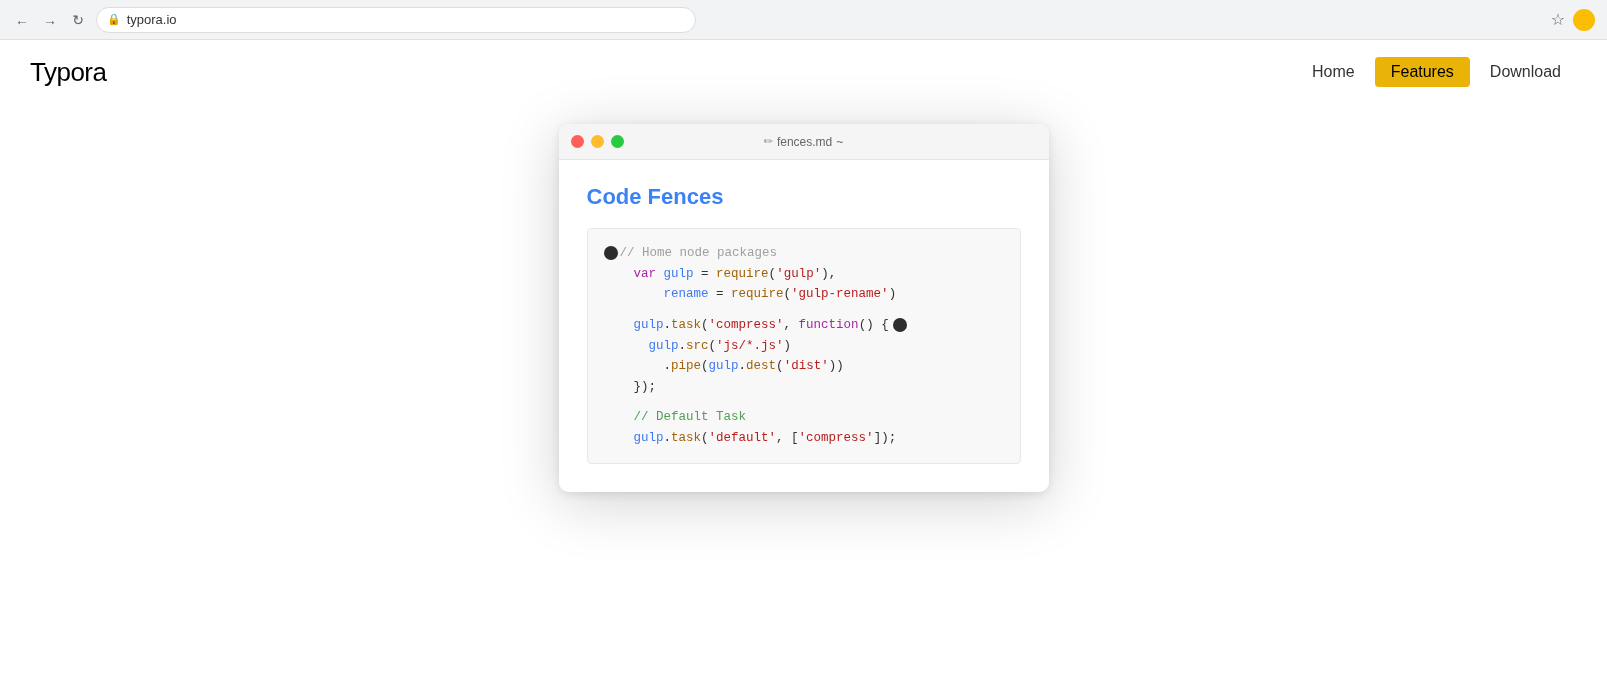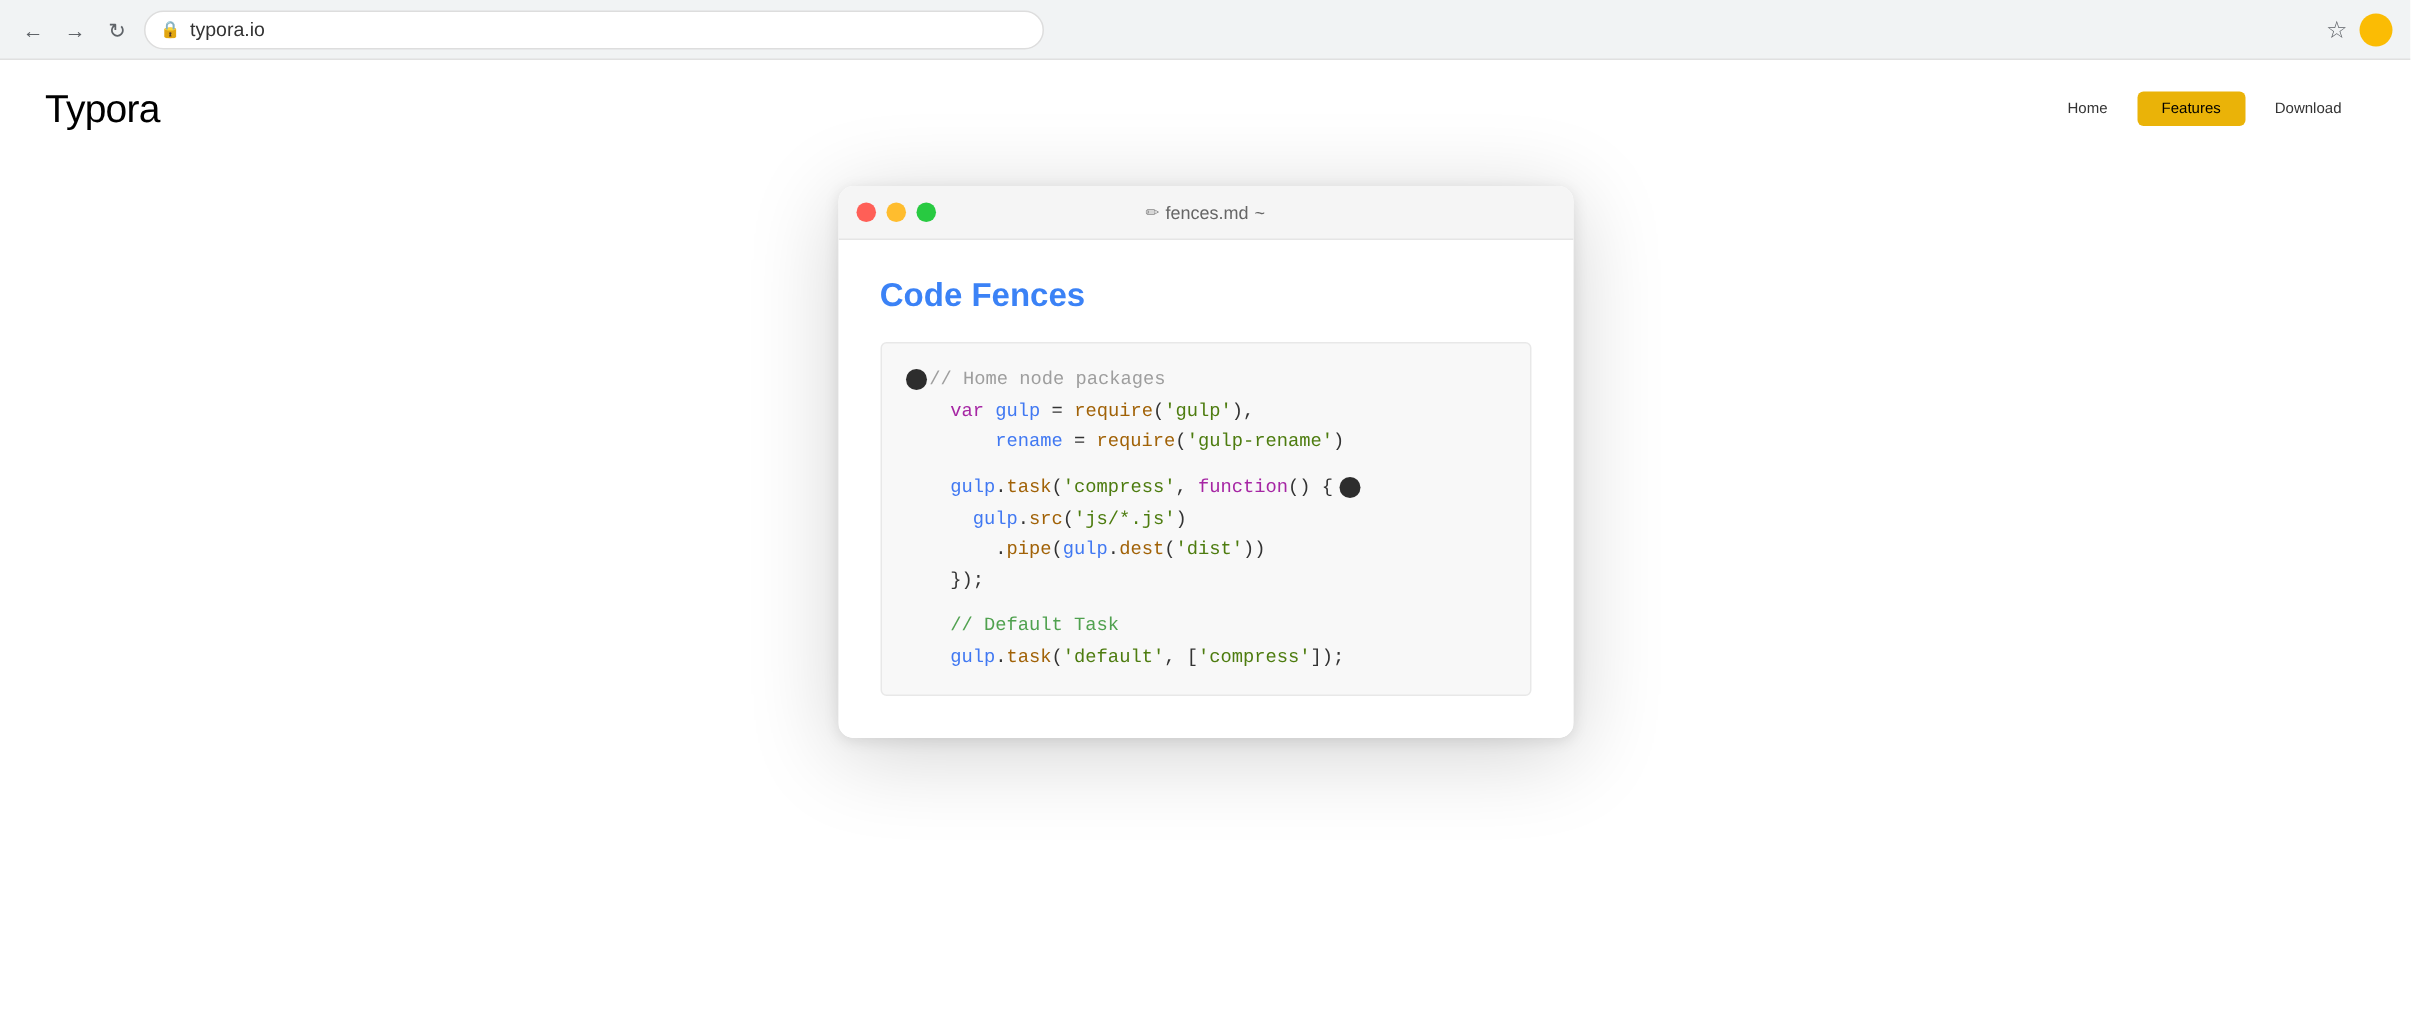--- a/index.html
+++ b/index.html
@@ -83,21 +83,21 @@
       letter-spacing: -0.5px;
     }
     .site-nav {
       margin-left: auto;
       display: flex;
       align-items: center;
       gap: 4px;
     }
     .nav-item {
       padding: 6px 16px;
-      font-size: 10px;
+      font-size: 16px;
       color: #333;
       cursor: pointer;
       border-radius: 4px;
       text-decoration: none;
     }
     .nav-item.active {
       background: #eab308;
       color: #000;
     }
 
@@ -179,21 +179,21 @@
 
     .code-line {
       display: block;
       white-space: pre;
     }
 
     
     .c-comment { color: #9e9e9e; }
     .c-keyword { color: #a626a4; }
     .c-var { color: #4078f2; }
-    .c-string { color: #4d7c0f; }
+    .c-string { color: #b91c1c; }
     .c-func { color: #a16207; }
     .c-punct { color: #333; }
     .c-comment-green { color: #50a14f; }
 
     
     .cursor-dot {
       display: inline-block;
       width: 14px;
       height: 14px;
       border-radius: 50%;

